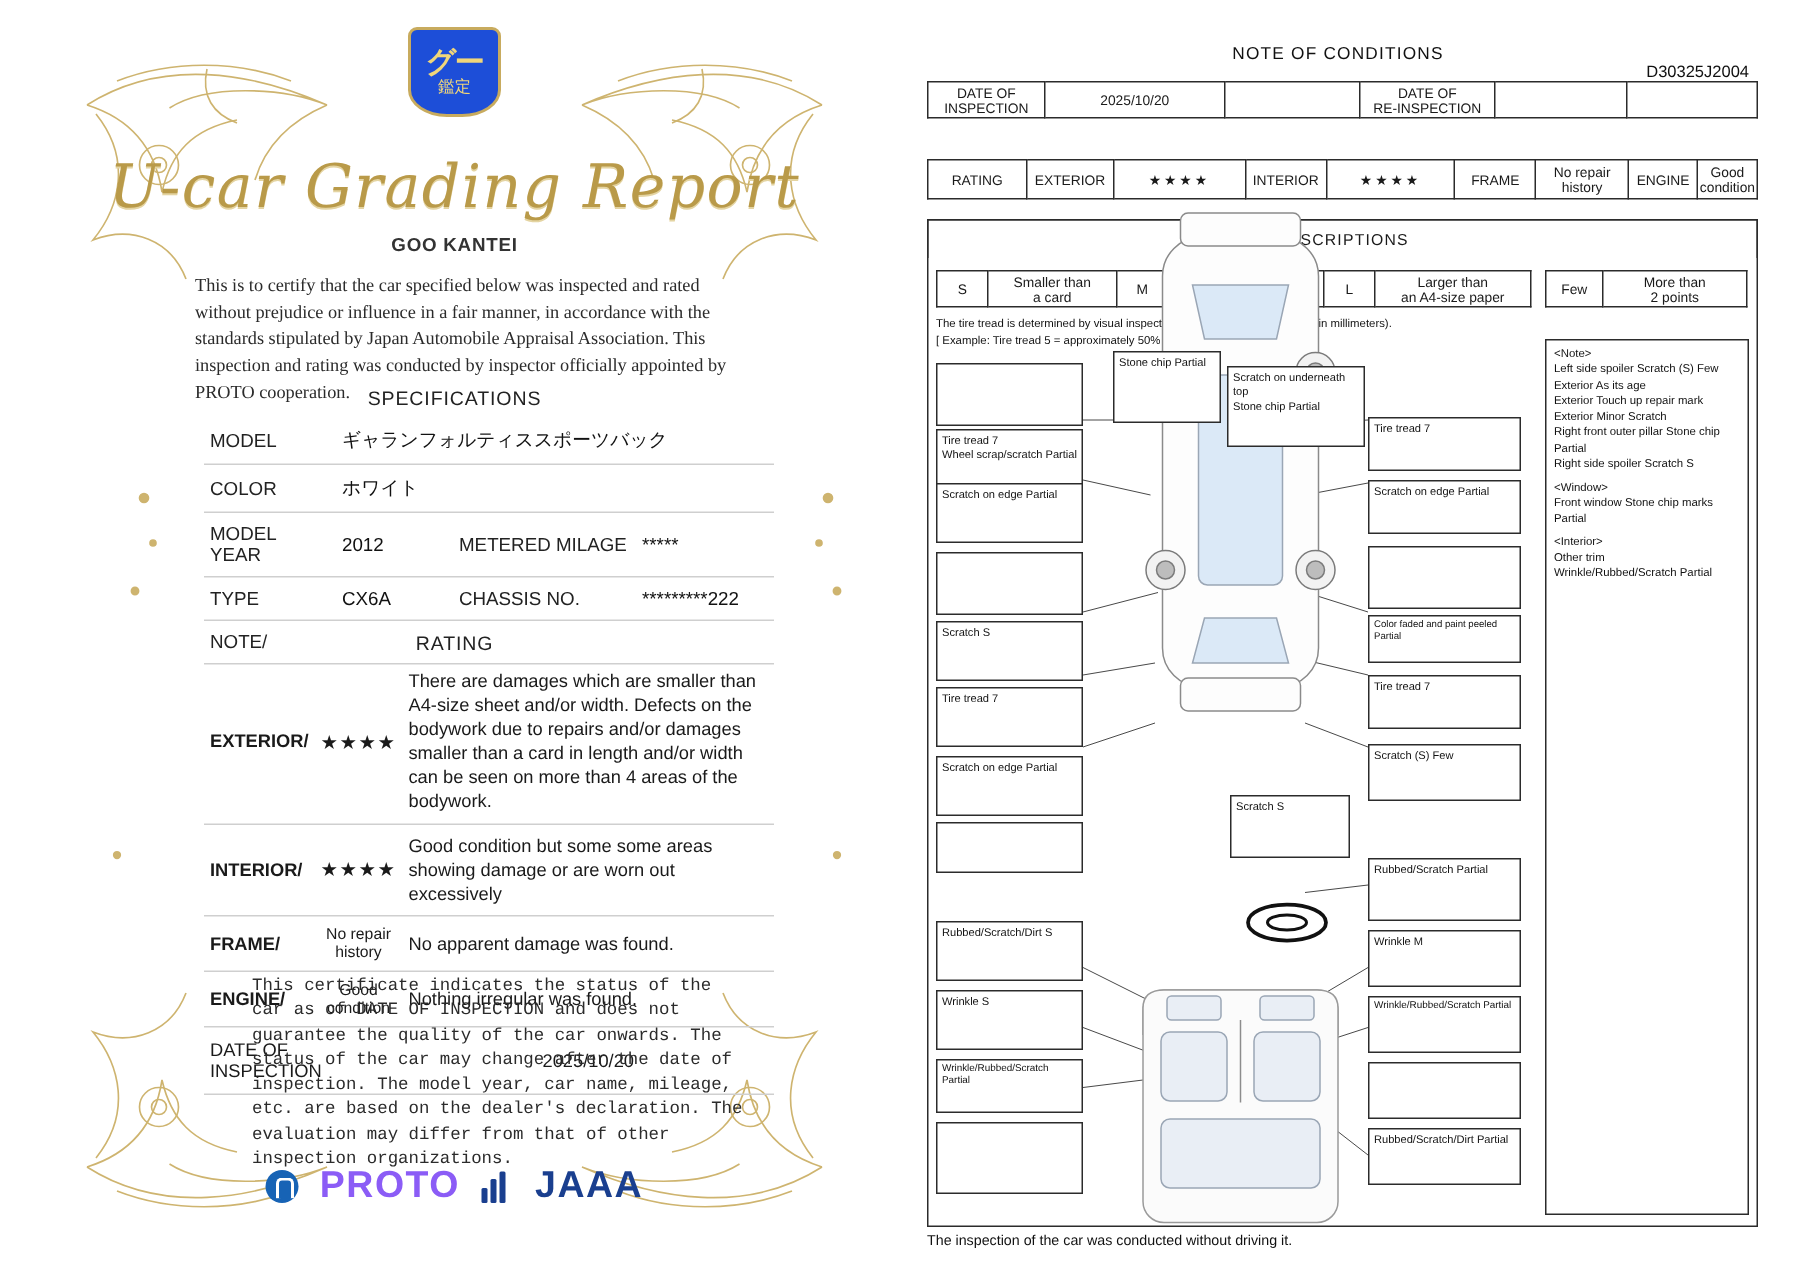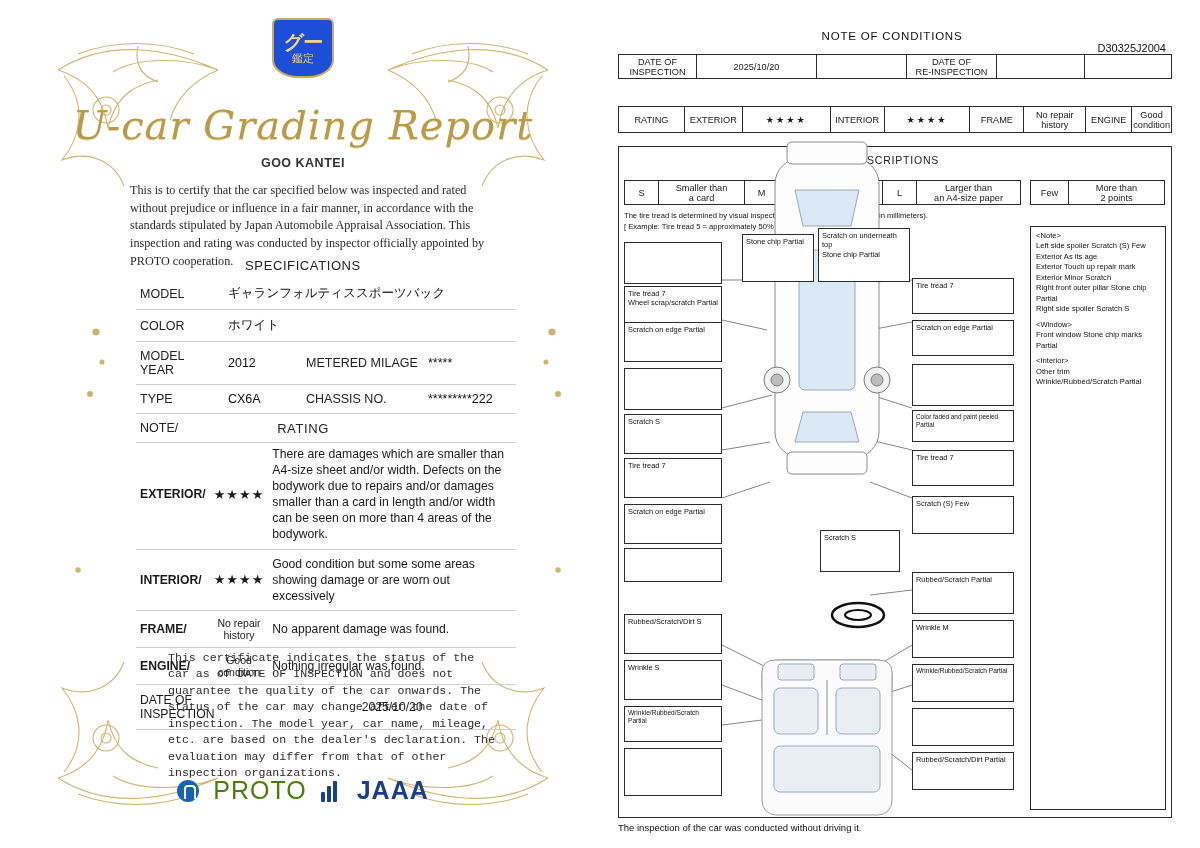--- a/index.html
+++ b/index.html
@@ -104,21 +104,21 @@
   }
   .proto-mark {
     width:22px;height:22px;border-radius:50%;
     background:#1763b5; position:relative;
   }
   .proto-mark::after{
     content:""; position:absolute; left:7px; top:5px;
     width:8px;height:12px;border:2px solid #fff;border-radius:4px 4px 0 0;
     border-bottom:none;
   }
-  .proto-text{ font-size:25px; font-weight:normal; color:#4d7c0f; letter-spacing:1px;}
+  .proto-text{ font-size:25px; font-weight:bold; color:#8b5cf6; letter-spacing:1px;}
   .jaaa-mark{ width:22px;height:22px; position:relative;}
   .jaaa-mark span{
     position:absolute;bottom:0;width:4px;background:#1a3f8f;border-radius:1px;
   }
   .jaaa-mark span:nth-child(1){left:0;height:10px;}
   .jaaa-mark span:nth-child(2){left:6px;height:16px;}
   .jaaa-mark span:nth-child(3){left:12px;height:21px;}
   .jaaa-text{ font-size:25px; font-weight:bold; color:#1a3f8f; letter-spacing:1px;}
 
   
@@ -471,21 +471,21 @@
         <rect x="36" y="134" width="36" height="16" rx="3"></rect>
         <rect x="98" y="134" width="36" height="16" rx="3"></rect>
       </g>
       <g stroke="#8d8d8d" fill="none" stroke-width="1">
         <line x1="85" y1="150" x2="85" y2="205"></line>
       </g>
     </svg>
 
     <div class="cell" style="left:12px;top:212px;width:98px;height:42px;"></div>
     <div class="cell" style="left:130px;top:204px;width:72px;height:48px;">Stone chip Partial</div>
-    <div class="cell" style="left:206px;top:198px;width:92px;height:54px;white-space:pre-line;">Scratch on underneath top
+    <div class="cell" style="left:206px;top:214px;width:92px;height:54px;white-space:pre-line;">Scratch on underneath top
 Stone chip Partial</div>
 
     <div class="cell" style="left:12px;top:256px;width:98px;height:40px;white-space:pre-line;">Tire tread 7
 Wheel scrap/scratch Partial</div>
     <div class="cell" style="left:12px;top:292px;width:98px;height:40px;">Scratch on edge Partial</div>
     <div class="cell" style="left:12px;top:338px;width:98px;height:42px;"></div>
     <div class="cell" style="left:12px;top:384px;width:98px;height:40px;">Scratch S</div>
     <div class="cell" style="left:12px;top:428px;width:98px;height:40px;">Tire tread 7</div>
     <div class="cell" style="left:12px;top:474px;width:98px;height:40px;">Scratch on edge Partial</div>
     <div class="cell" style="left:12px;top:518px;width:98px;height:34px;"></div>

